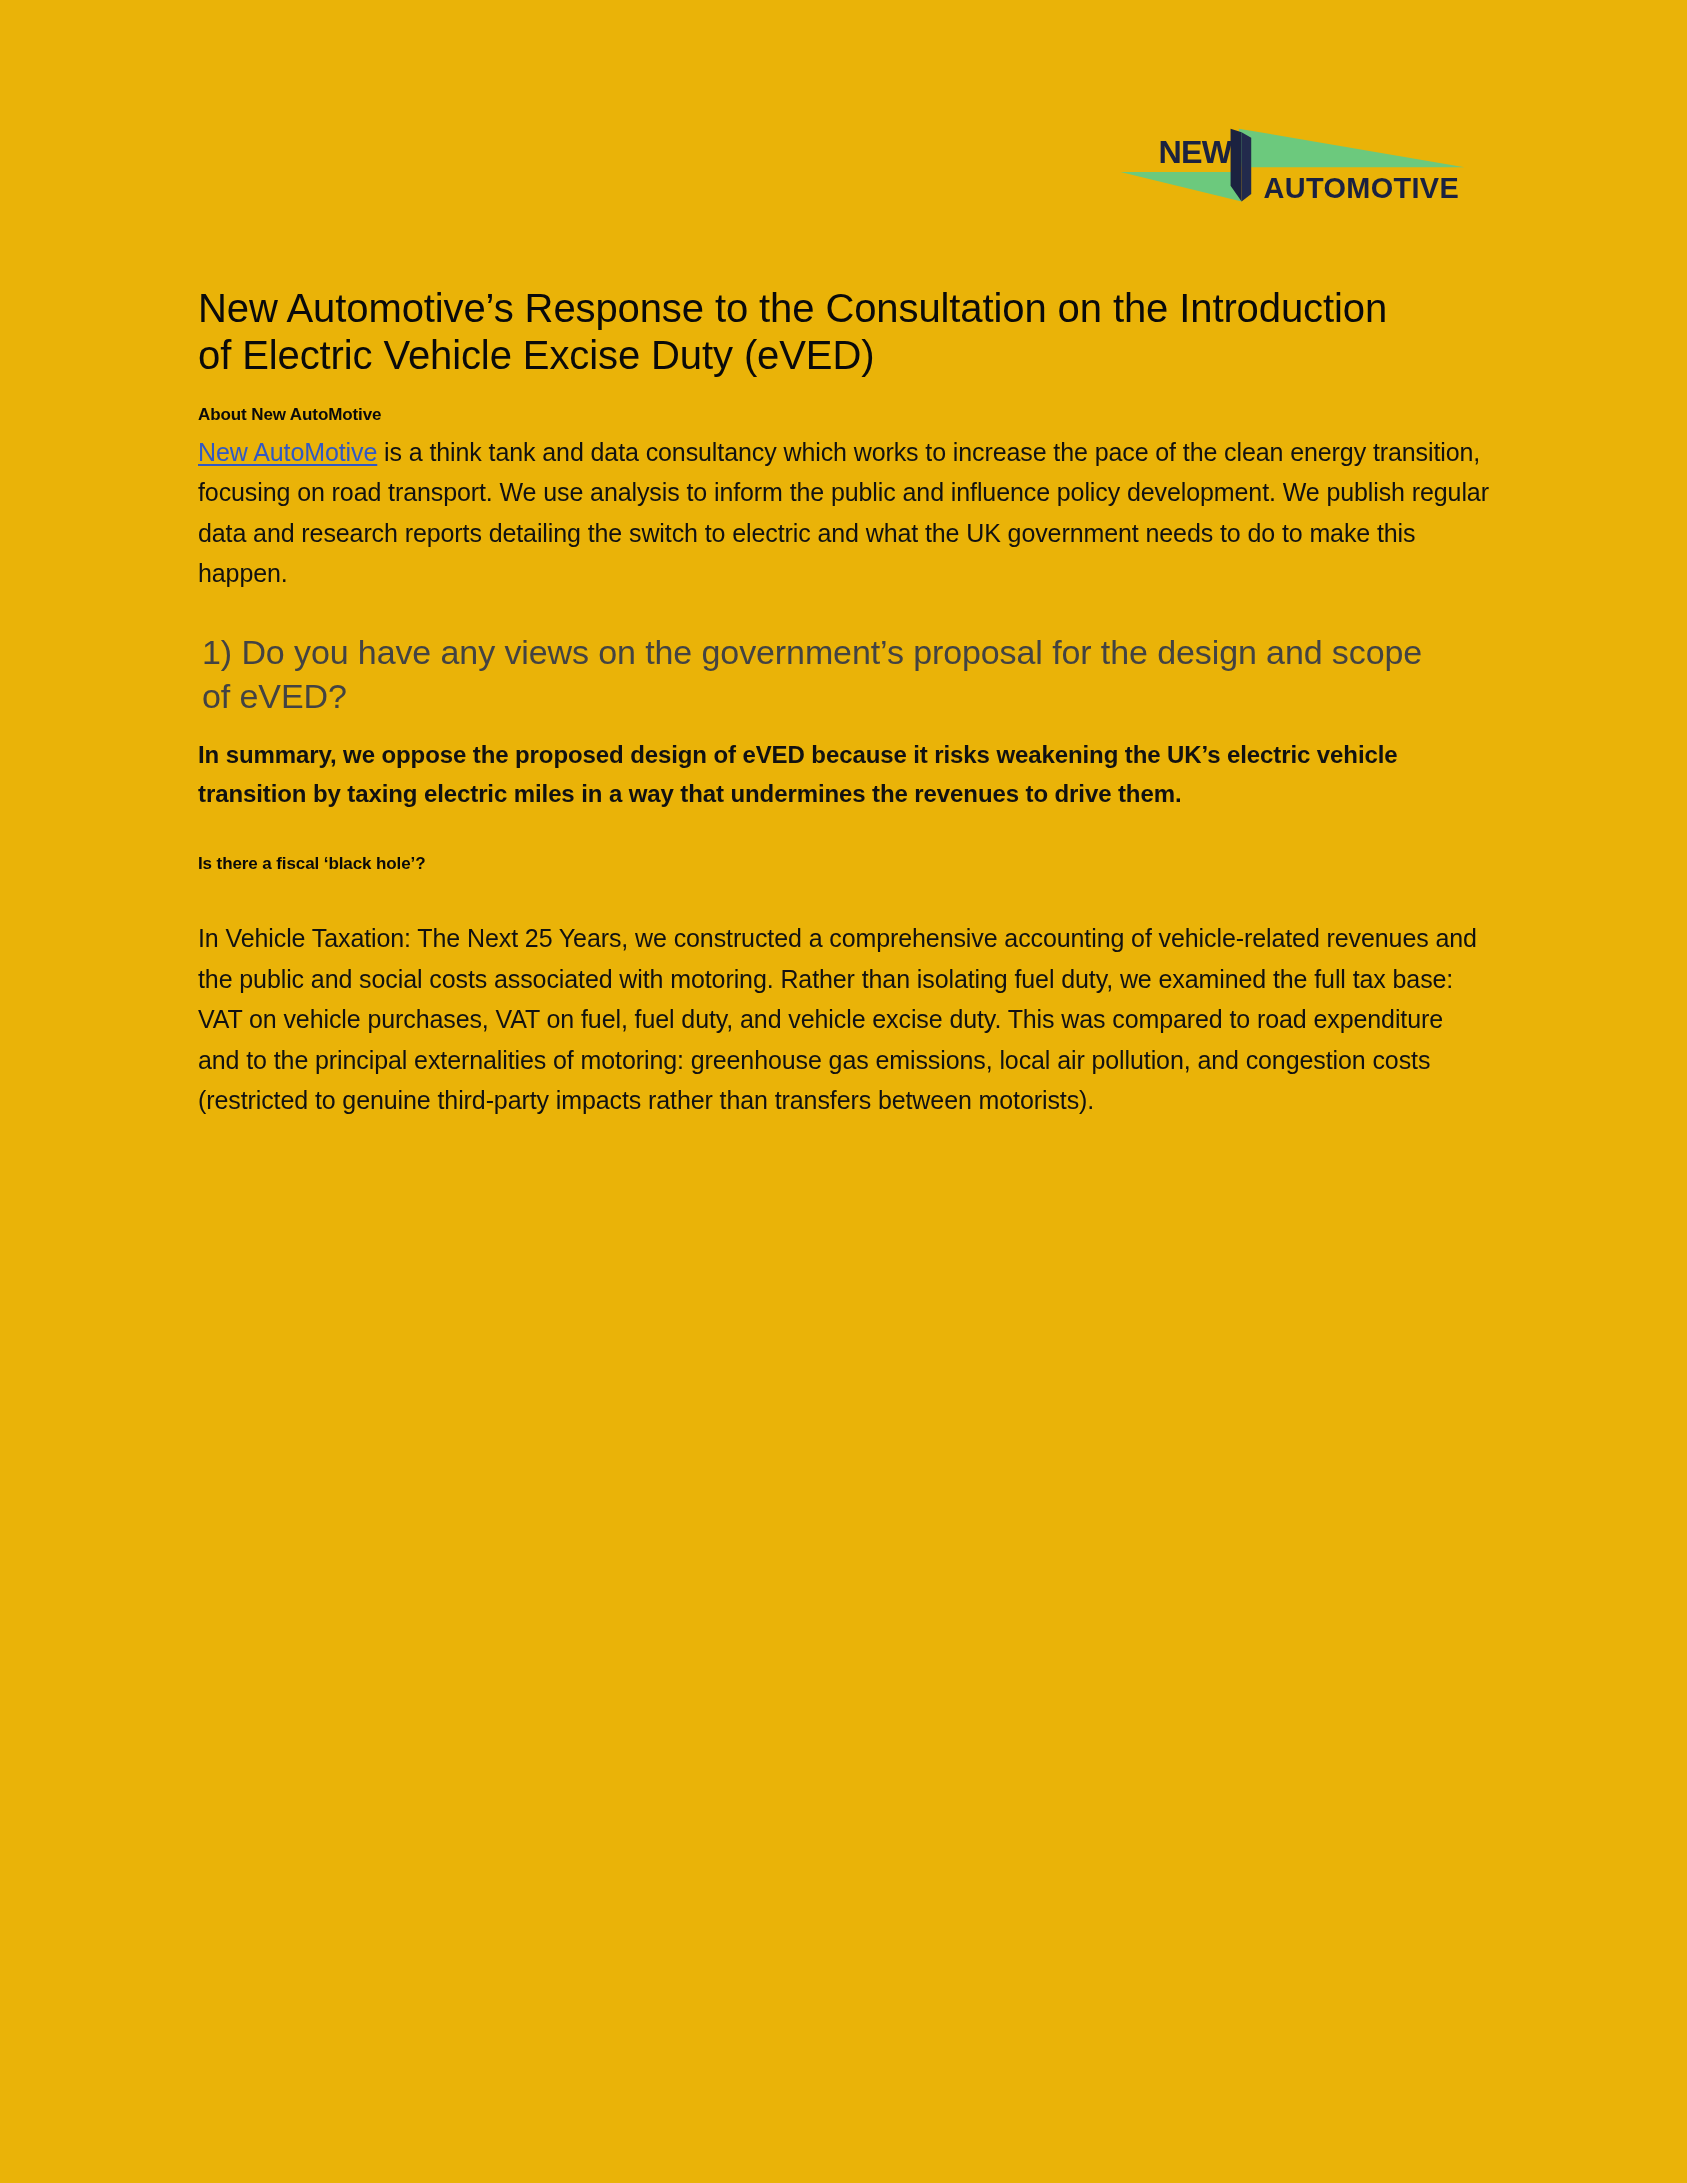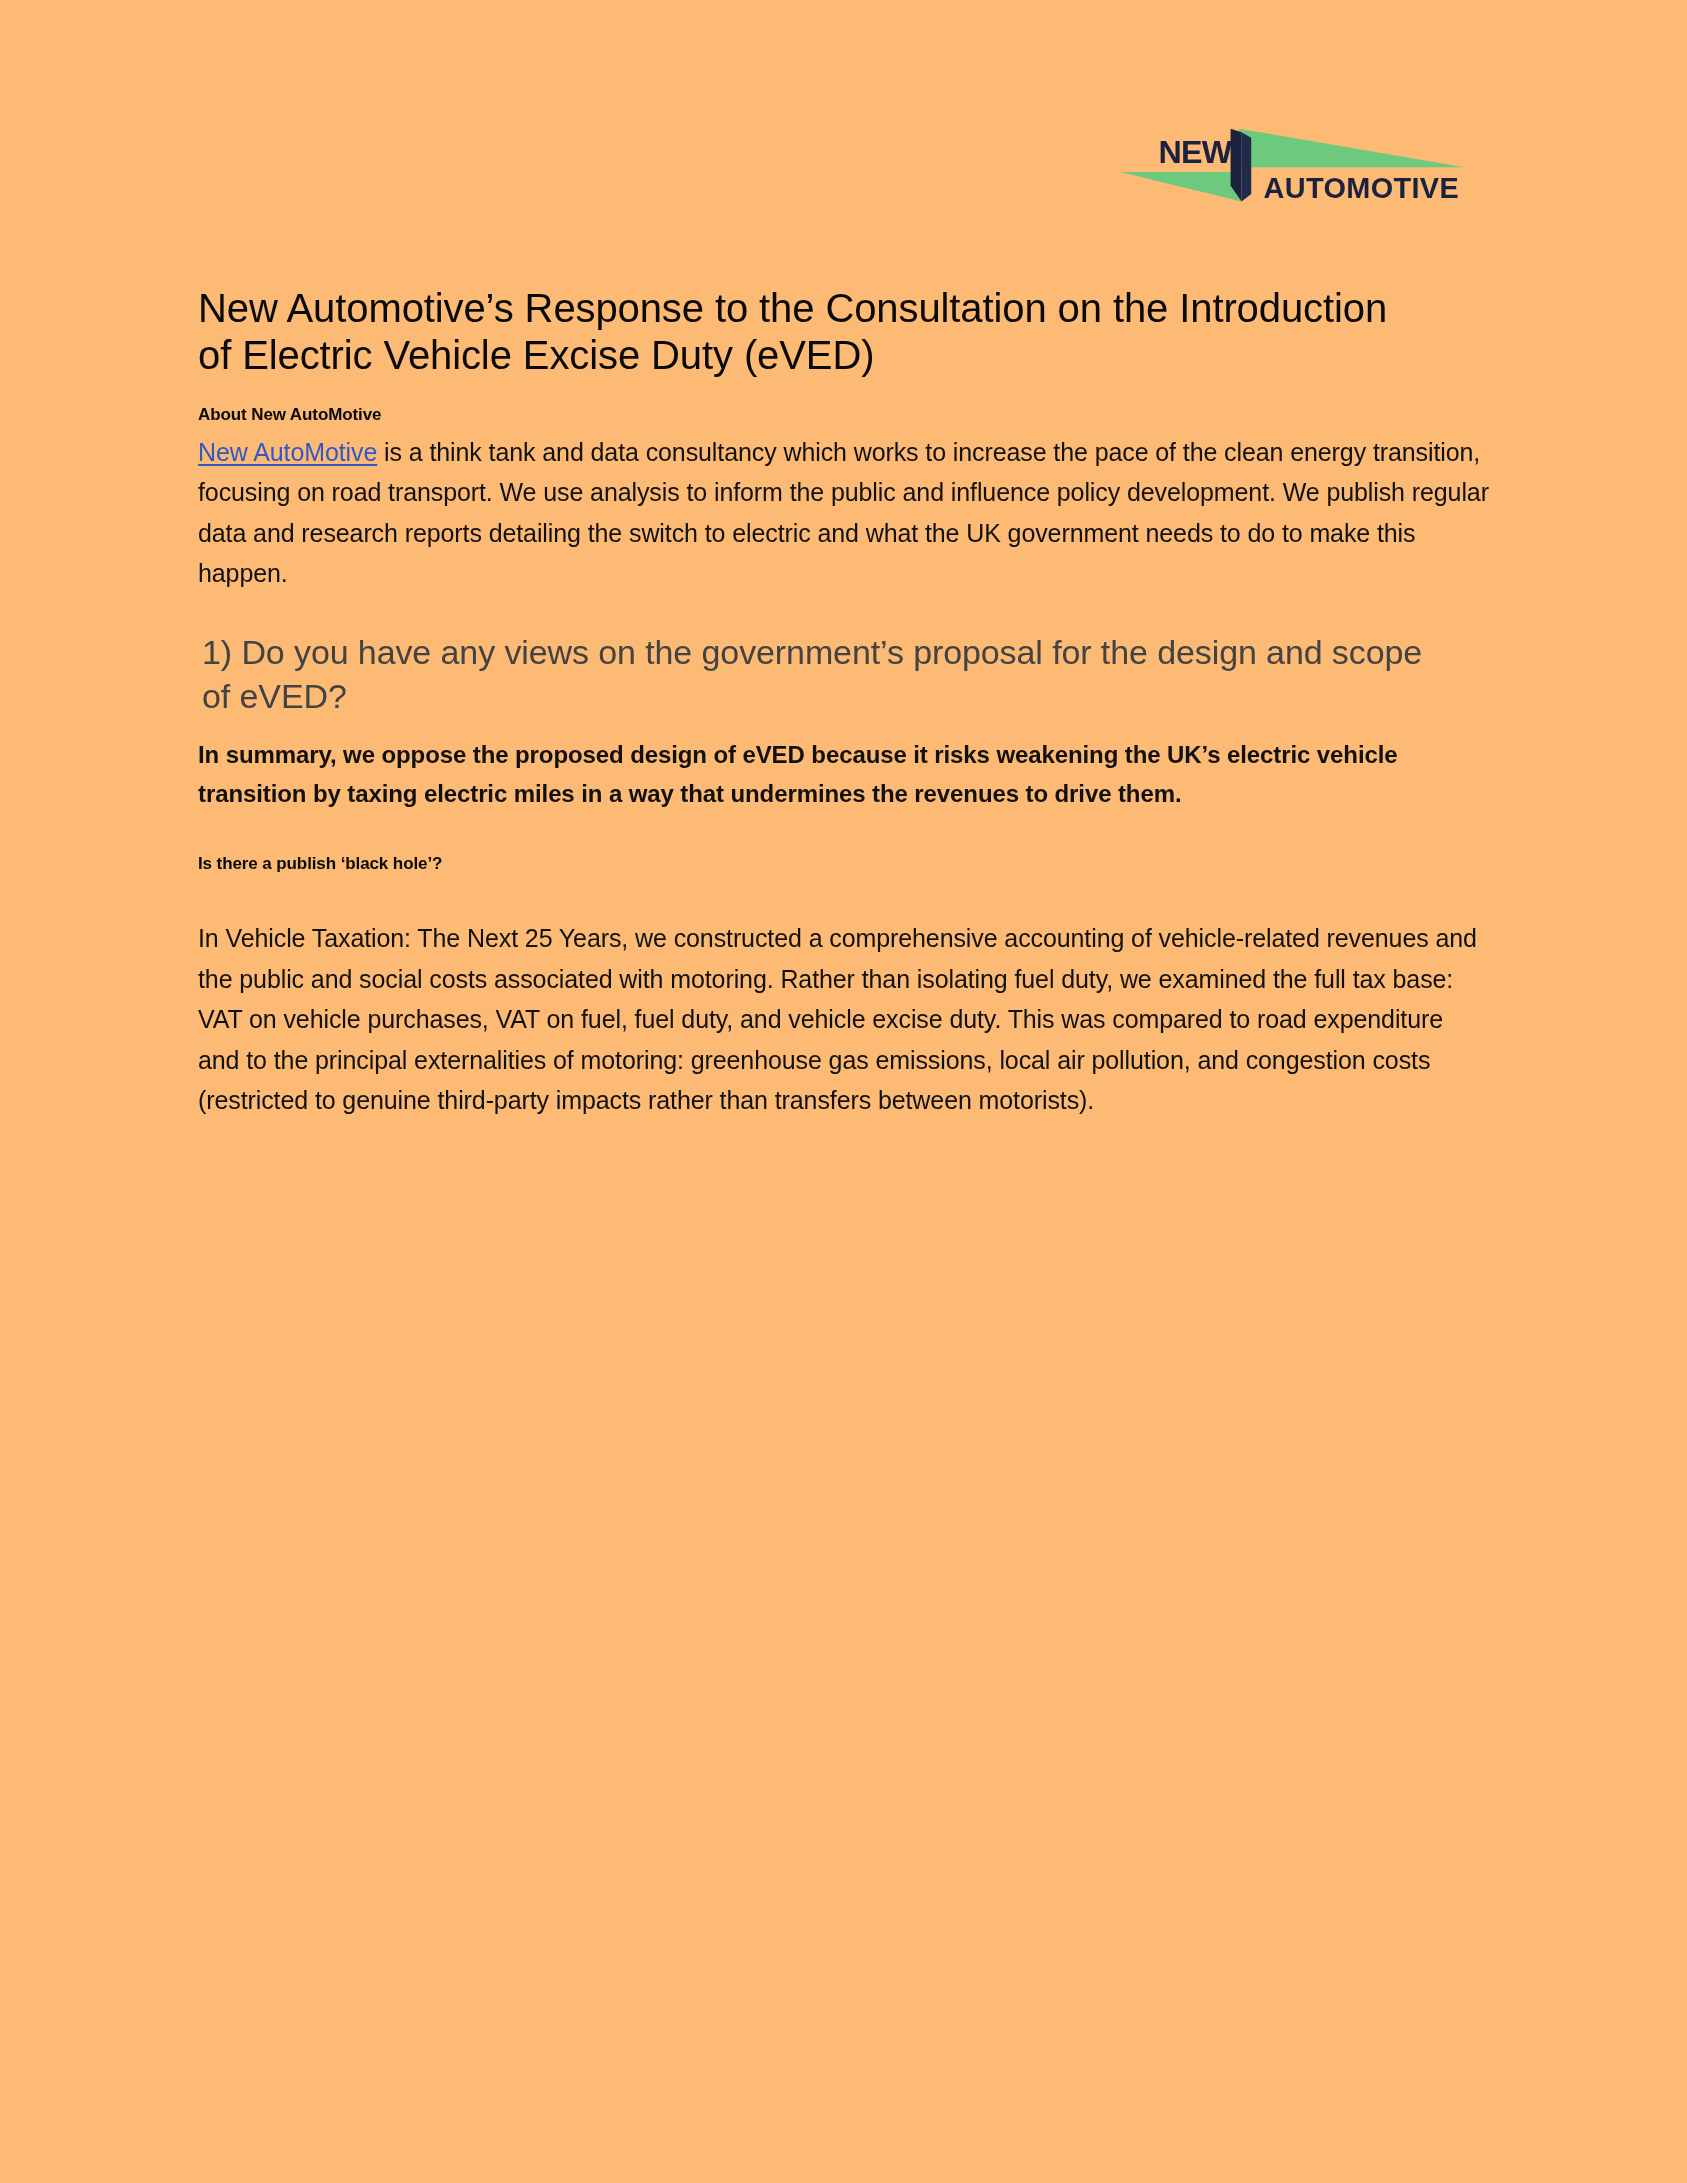--- a/index.html
+++ b/index.html
@@ -14,21 +14,21 @@
     font-family: "Liberation Sans", sans-serif;
     color: #0d0d0d;
     -webkit-font-smoothing: antialiased;
     overflow: hidden;
   }
 
   .page {
     position: relative;
     width: 1687px;
     height: 2183px;
-    background: #fdba74;
+    background: #eab308;
     box-sizing: border-box;
   }
 
   
   .header {
     position: absolute;
     top: 0;
     left: 0;
     width: 1687px;
     height: 248px;
@@ -144,21 +144,21 @@
     <div class="gap-after-about"></div>
 
     <h2 class="q-head">1) Do you have any views on the government’s proposal for the design and scope of eVED?</h2>
 
     <div class="gap-after-qhead"></div>
 
     <p class="body-para bold">In summary, we oppose the proposed design of eVED because it risks weakening the UK’s electric vehicle transition by taxing electric miles in a way that undermines the revenues to drive them.</p>
 
     <div class="gap-after-summary"></div>
 
-    <div class="sub-head">Is there a publish ‘black hole’?</div>
+    <div class="sub-head">Is there a fiscal ‘black hole’?</div>
 
 
     <div class="gap-before-last"></div>
 
     <p class="body-para">In Vehicle Taxation: The Next 25 Years, we constructed a comprehensive accounting of vehicle-related revenues and the public and social costs associated with motoring. Rather than isolating fuel duty, we examined the full tax base: VAT on vehicle purchases, VAT on fuel, fuel duty, and vehicle excise duty. This was compared to road expenditure and to the principal externalities of motoring: greenhouse gas emissions, local air pollution, and congestion costs (restricted to genuine third-party impacts rather than transfers between motorists).</p>
 
   </div>
 </div>
 
 

